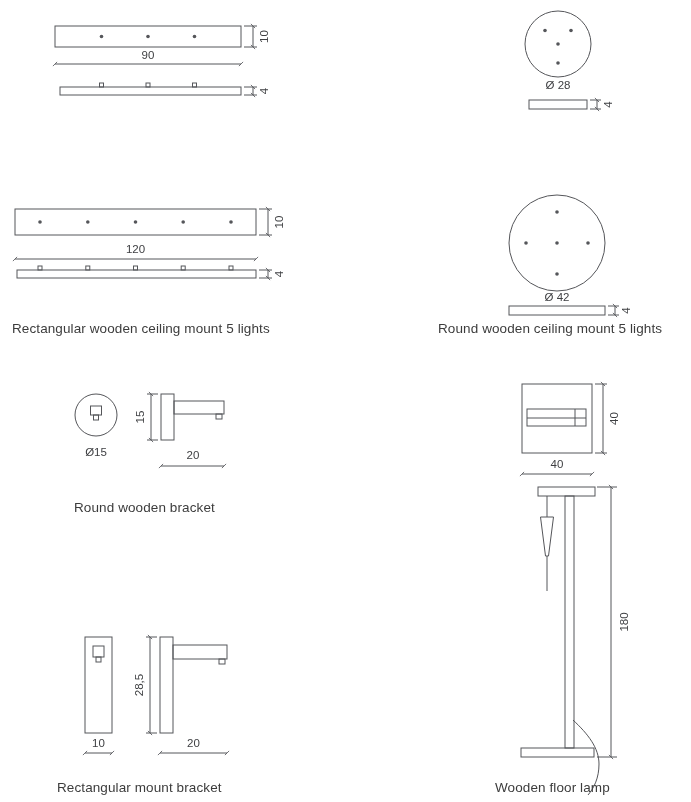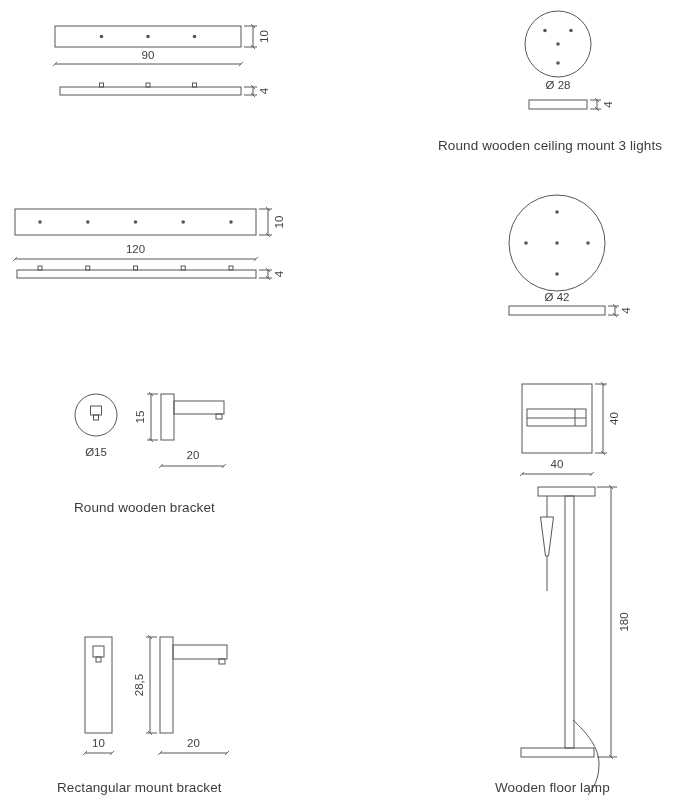--- a/index.html
+++ b/index.html
@@ -218,17 +218,18 @@
         </g>
         <g>
           <text x="193.5" y="747" text-anchor="middle">20</text>
           <line x1="160" y1="753" x2="227" y2="753" marker-start="url(#tick)" marker-end="url(#tick)"></line>
         </g>
       </g>
 
     </g>
   </svg>
 
-  <div class="caption" style="left:438px; top:138px">Round wooden ceiling mount 3 lights</div>
+  <div class="caption" style="left:12px; top:321px">Rectangular wooden ceiling mount 5 lights</div>
+  <div class="caption" style="left:438px; top:321px">Round wooden ceiling mount 5 lights</div>
   <div class="caption" style="left:74px; top:500px">Round wooden bracket</div>
   <div class="caption" style="left:57px; top:780px">Rectangular mount bracket</div>
   <div class="caption" style="left:495px; top:780px">Wooden floor lamp</div>
 </div>
 
 </body></html>

